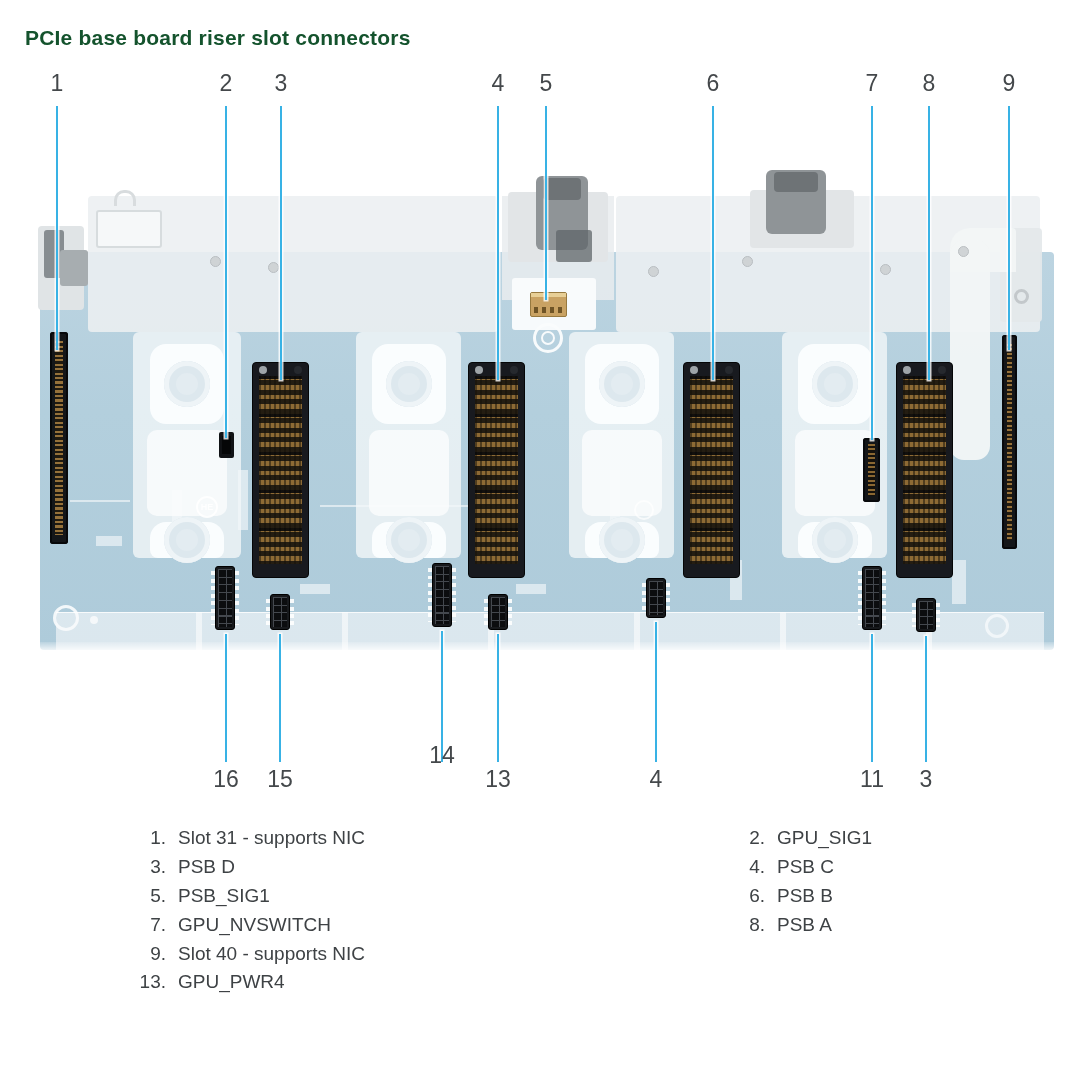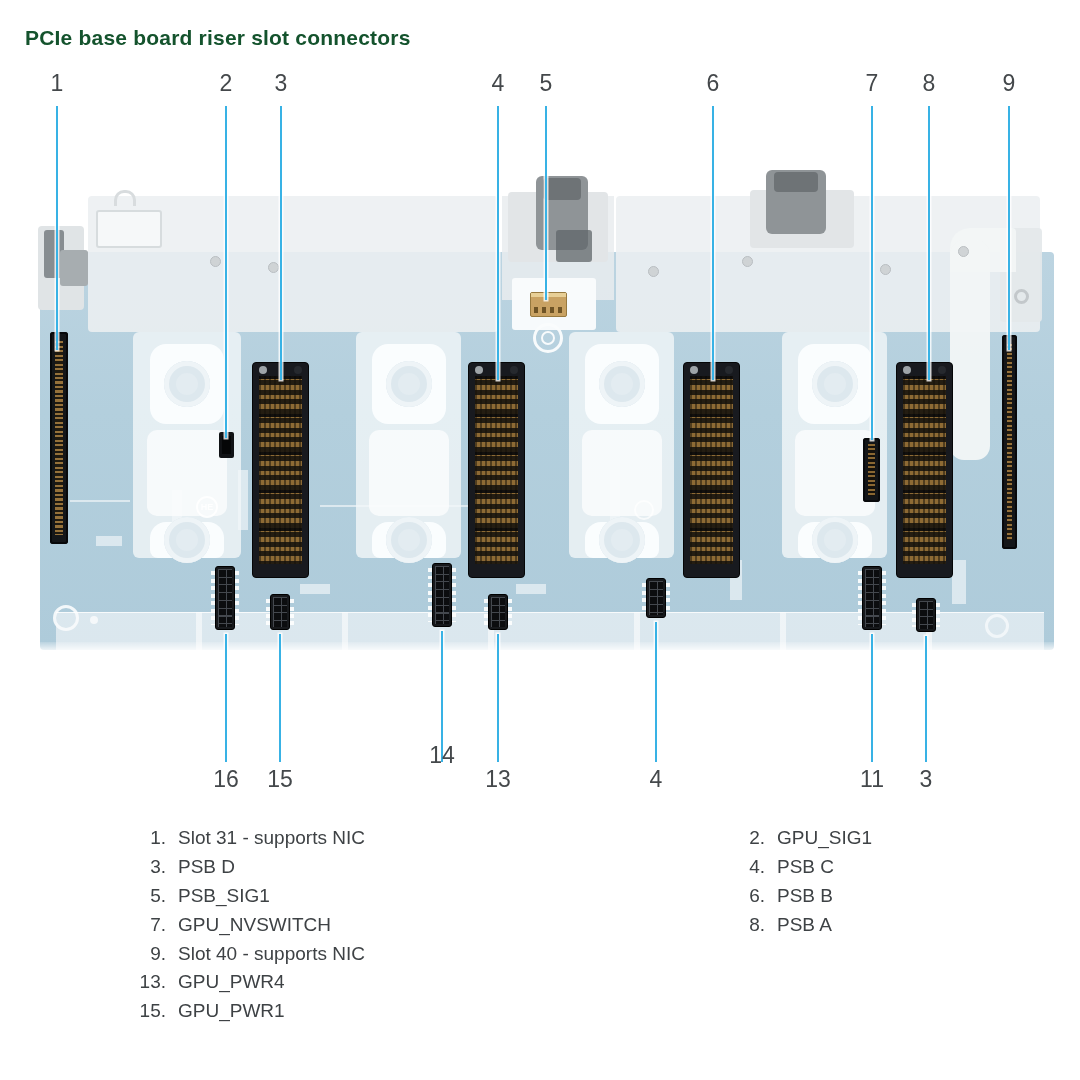--- a/index.html
+++ b/index.html
@@ -352,24 +352,20 @@
           <span class="t">GPU_NVSWITCH</span>
         </li>
       <li>
           <span class="n">9.</span>
           <span class="t">Slot 40 - supports NIC</span>
         </li>
       <li>
           <span class="n">13.</span>
           <span class="t">GPU_PWR4</span>
         </li>
-      <li>
-          <span class="n">15.</span>
-          <span class="t">GPU_PWR1</span>
-        </li>
     </ul>
     <ul class="col-right">
       <li>
           <span class="n">2.</span>
           <span class="t">GPU_SIG1</span>
         </li>
       <li>
           <span class="n">4.</span>
           <span class="t">PSB C</span>
         </li>

